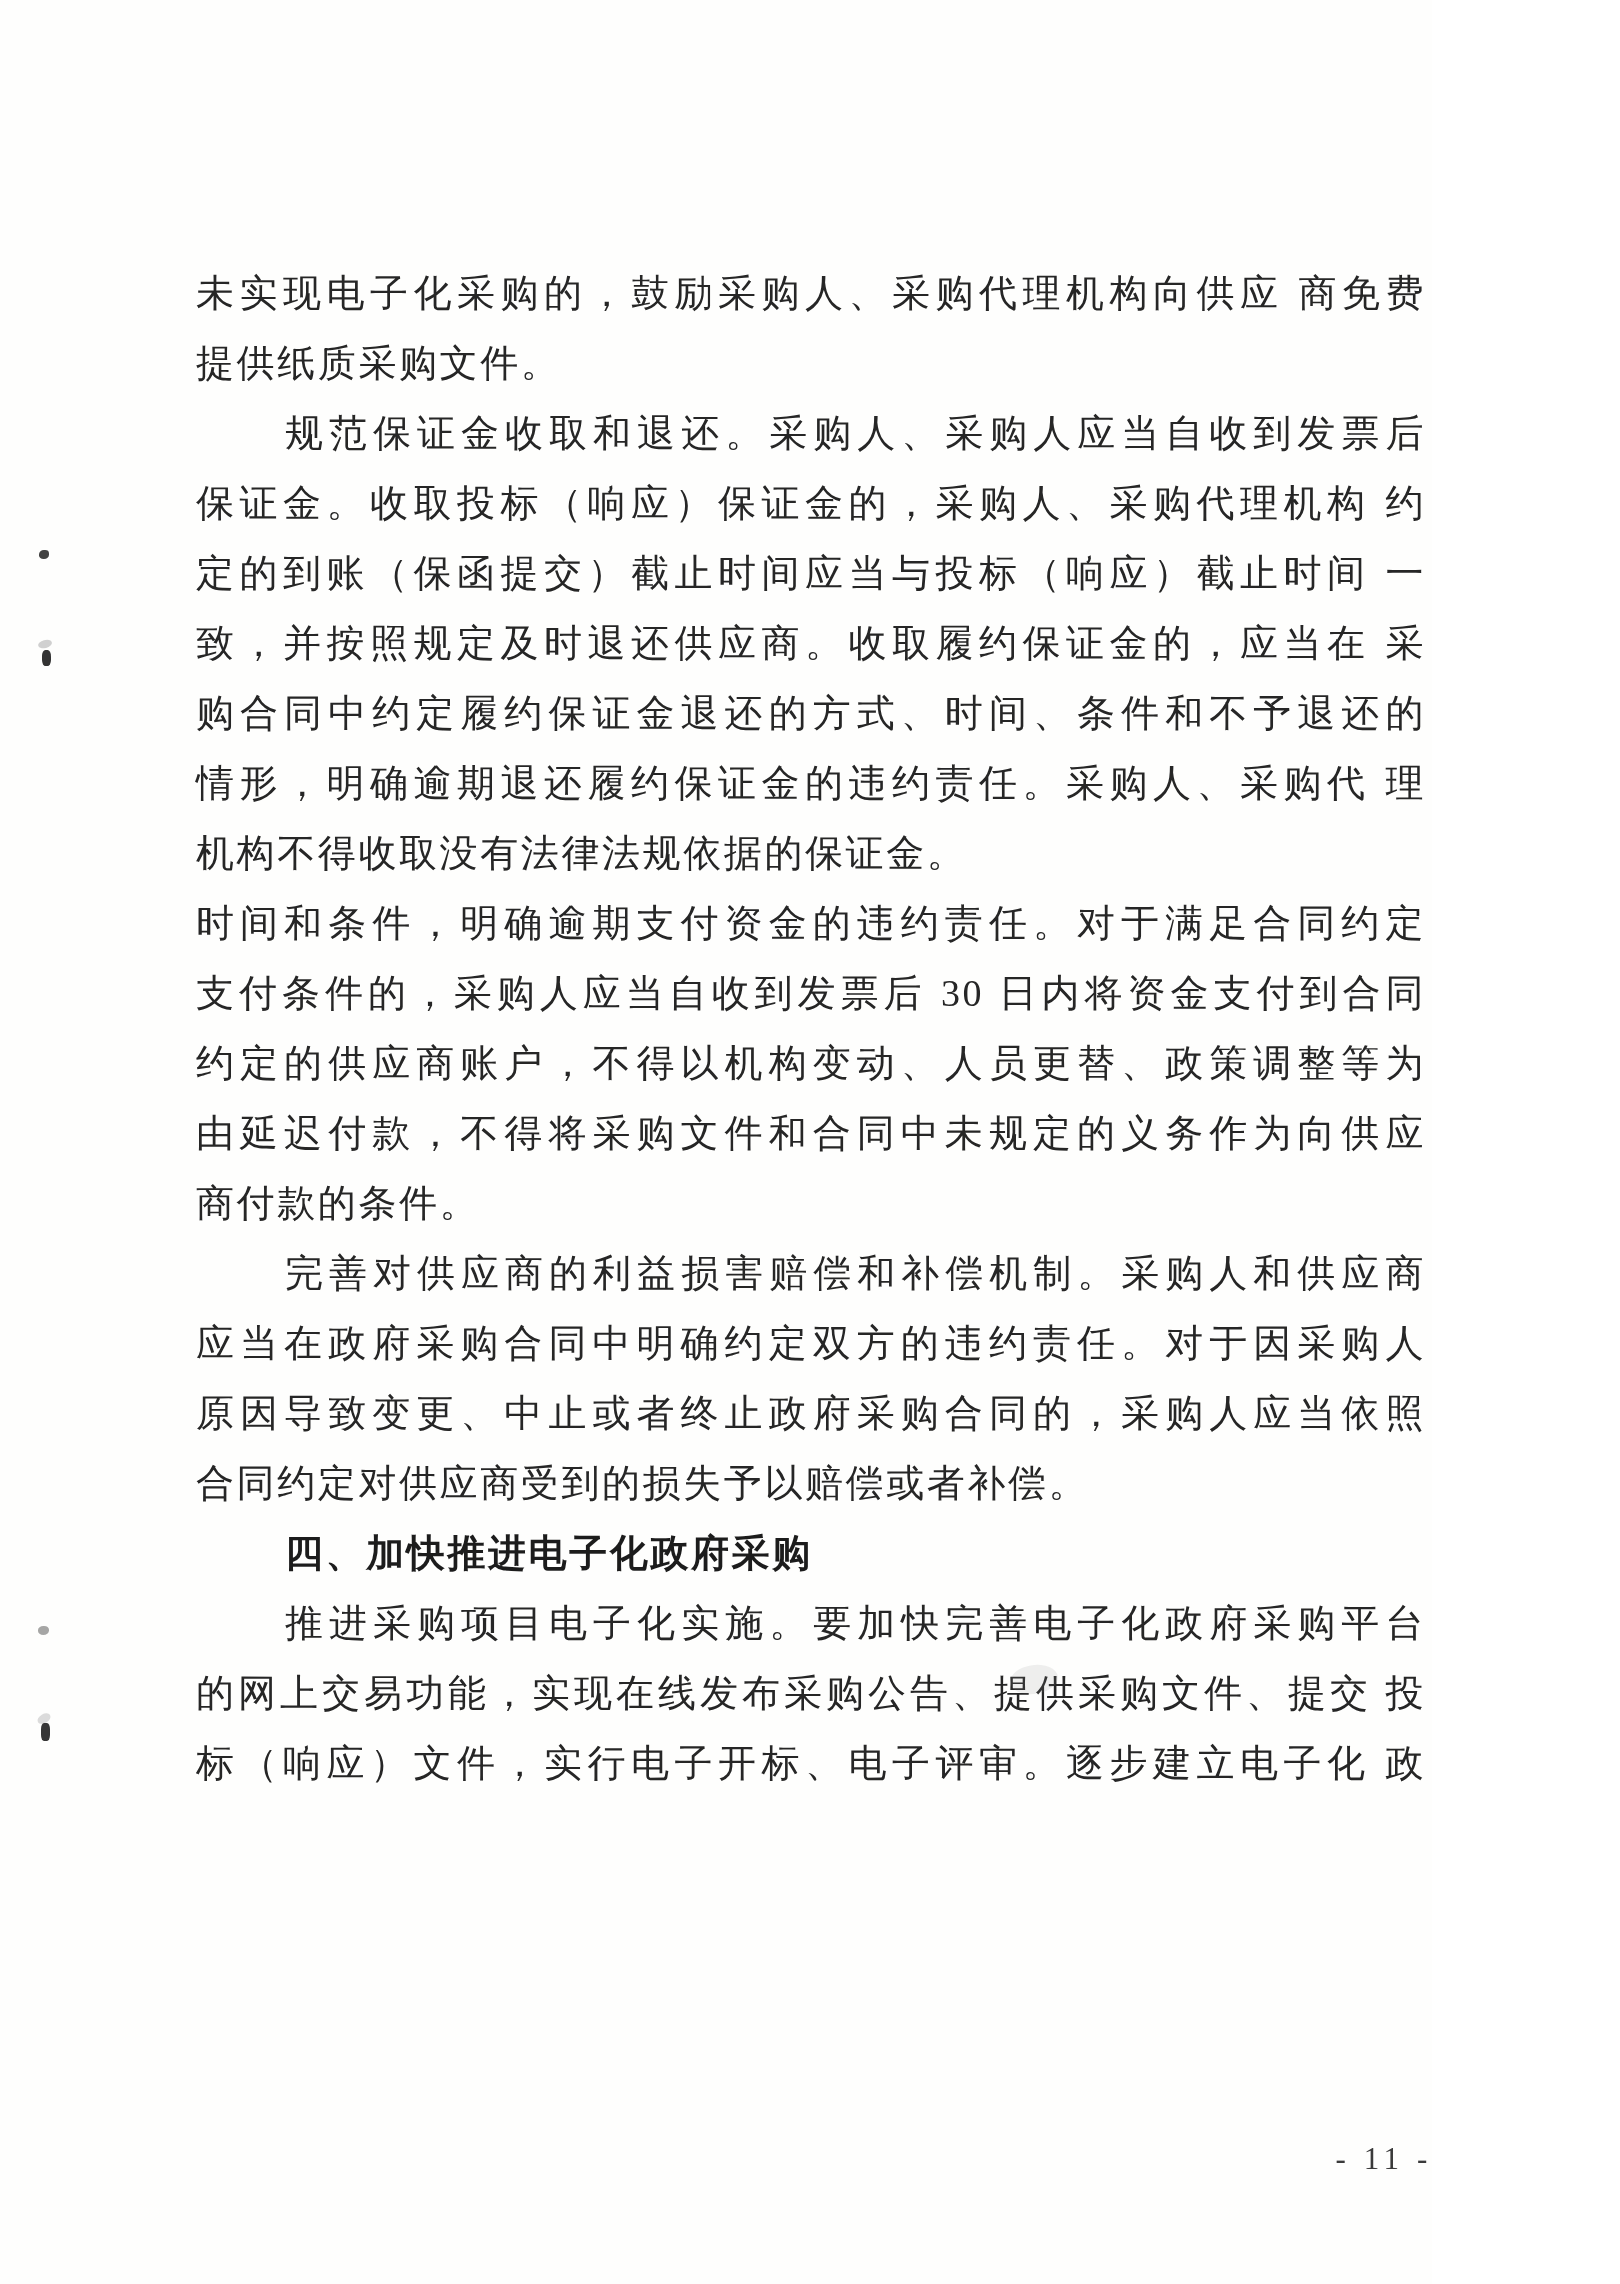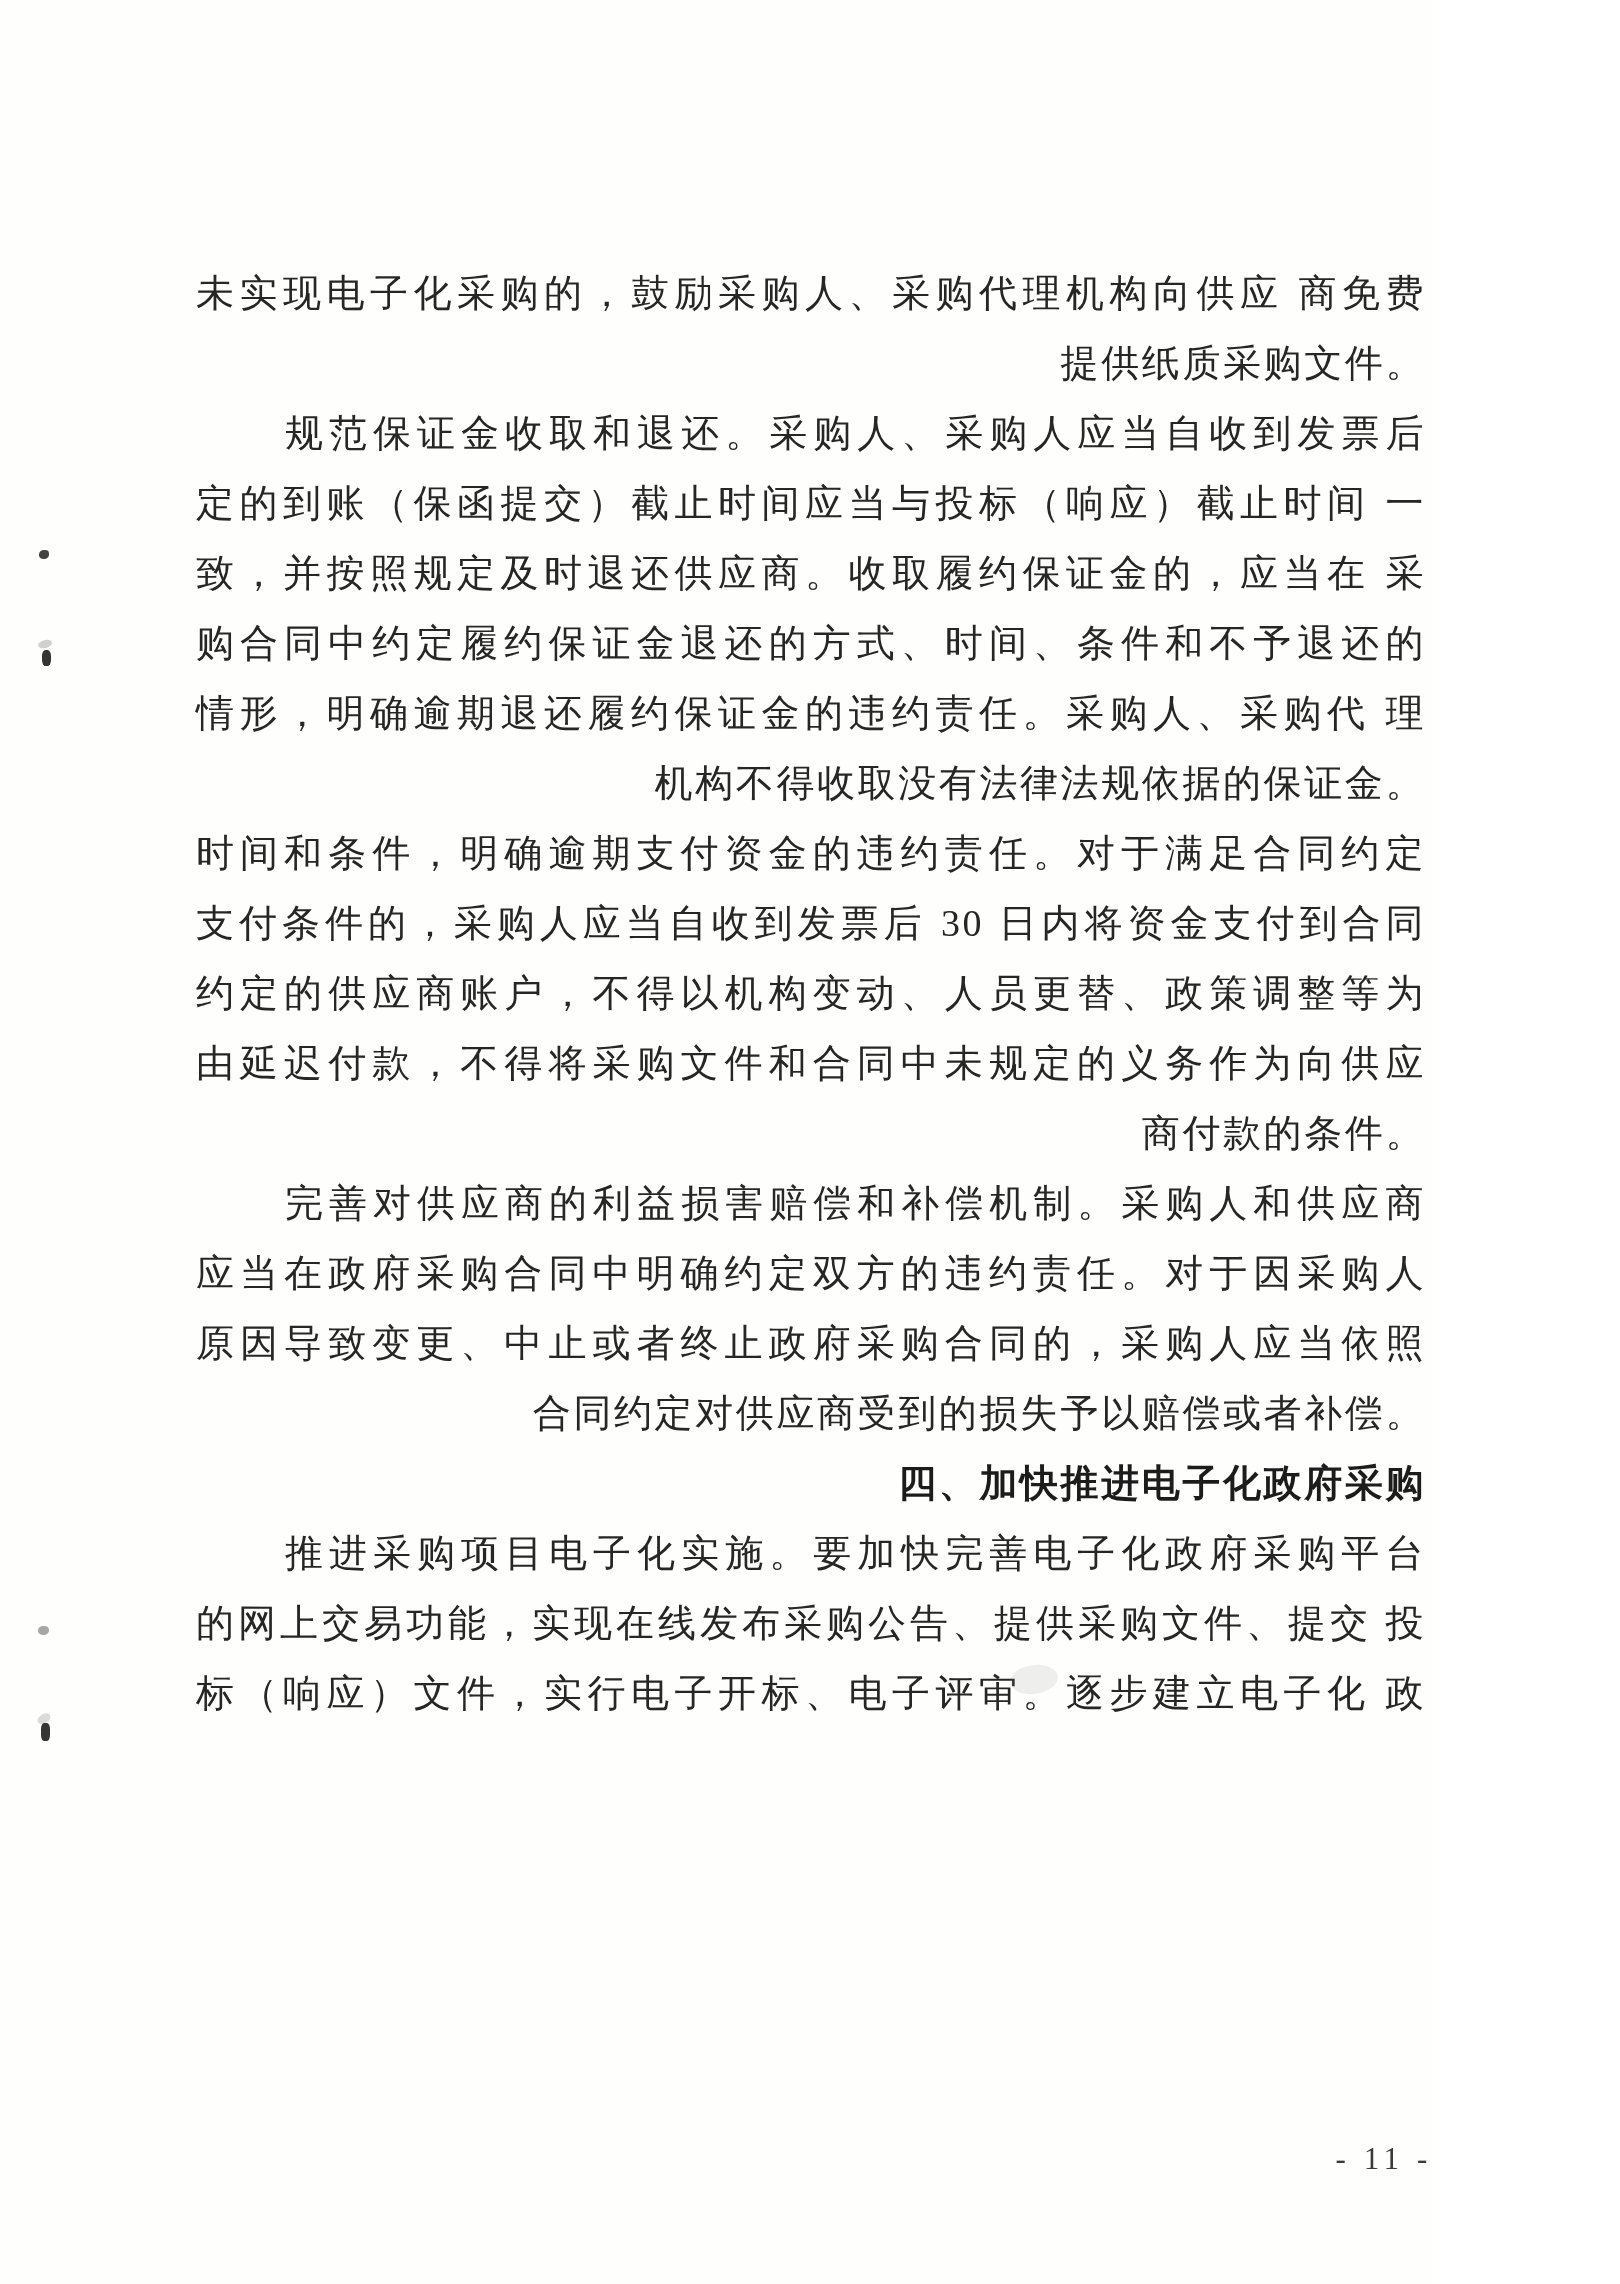--- a/index.html
+++ b/index.html
@@ -17,21 +17,21 @@
     position: absolute;
     left: 196px;
     top: 258px;
     width: 1230px;
   }
   .line {
     height: 70px;
     line-height: 70px;
     font-size: 38px;
     letter-spacing: 2.6px;
-    text-align: right;
+    text-align: left;
     white-space: normal;
     color: #262626;
   }
   .line.j {
     text-align: justify;
     text-align-last: justify;
   }
   .line.b {
     font-weight: bold;
     color: #1c1c1c;
@@ -66,20 +66,21 @@
 </style>
 </head>
 <body>
 
 <div class="page">
 
   <div class="text-column">
       <div class="line j">未实现电子化采购的，鼓励采购人、采购代理机构向供应 商免费</div>
       <div class="line">提供纸质采购文件。</div>
       <div class="line j" style="text-indent: 89px;">规范保证金收取和退还。采购人、采购人应当自收到发票后</div>
+      <div class="line j">保证金。收取投标（响应）保证金的，采购人、采购代理机构 约</div>
       <div class="line j">定的到账（保函提交）截止时间应当与投标（响应）截止时间 一</div>
       <div class="line j">致，并按照规定及时退还供应商。收取履约保证金的，应当在 采</div>
       <div class="line j">购合同中约定履约保证金退还的方式、时间、条件和不予退还的</div>
       <div class="line j">情形，明确逾期退还履约保证金的违约责任。采购人、采购代 理</div>
       <div class="line">机构不得收取没有法律法规依据的保证金。</div>
       <div class="line j">时间和条件，明确逾期支付资金的违约责任。对于满足合同约定</div>
       <div class="line j">支付条件的，采购人应当自收到发票后 30 日内将资金支付到合同</div>
       <div class="line j">约定的供应商账户，不得以机构变动、人员更替、政策调整等为</div>
       <div class="line j">由延迟付款，不得将采购文件和合同中未规定的义务作为向供应</div>
       <div class="line">商付款的条件。</div>

